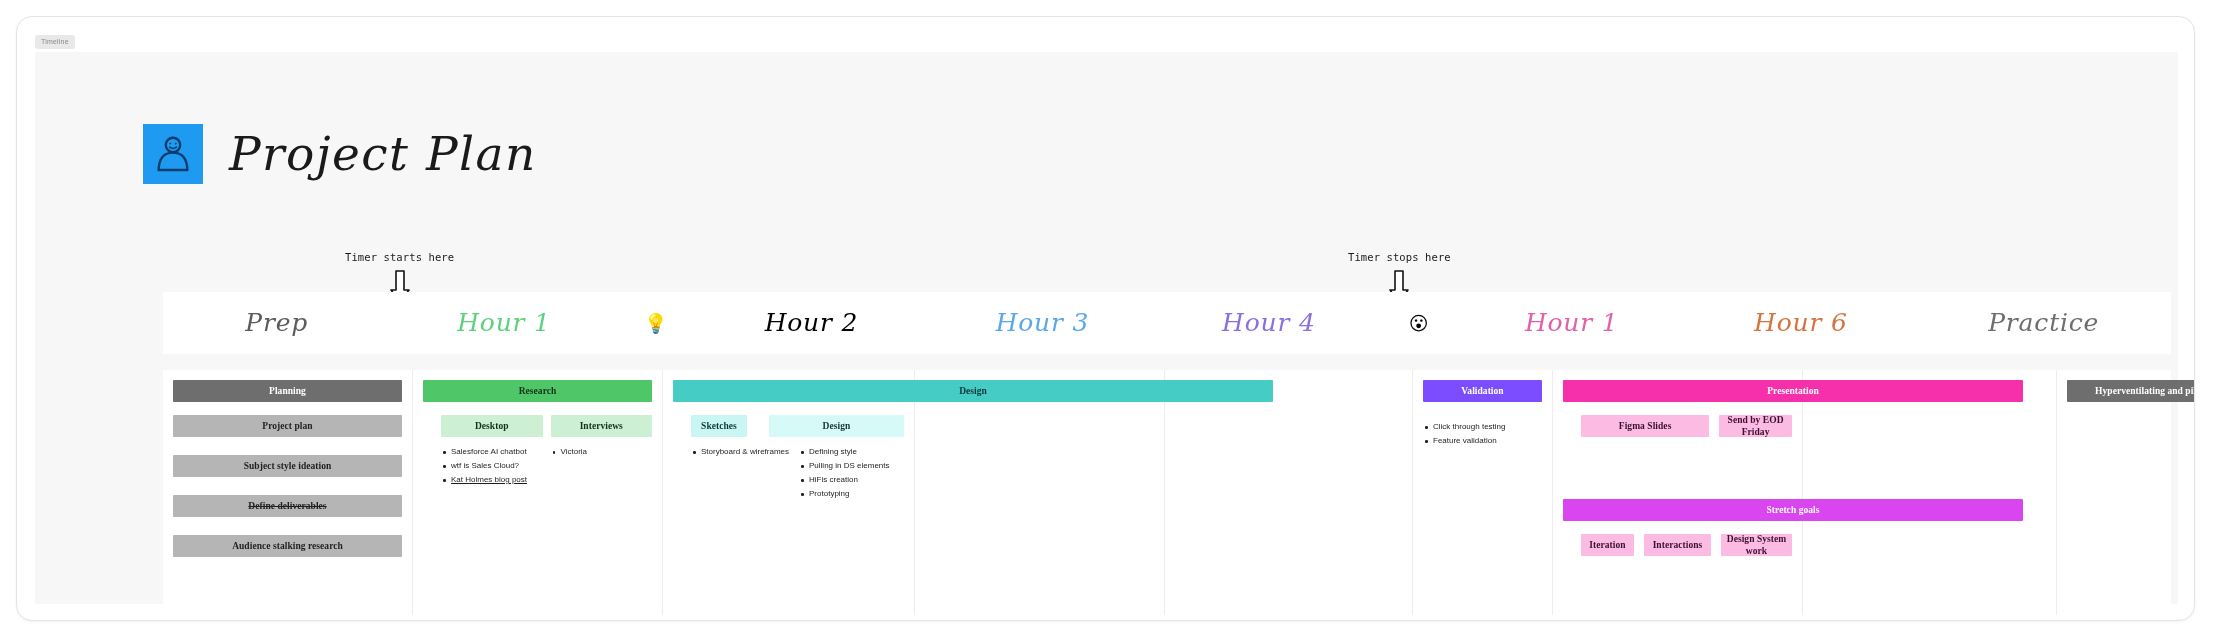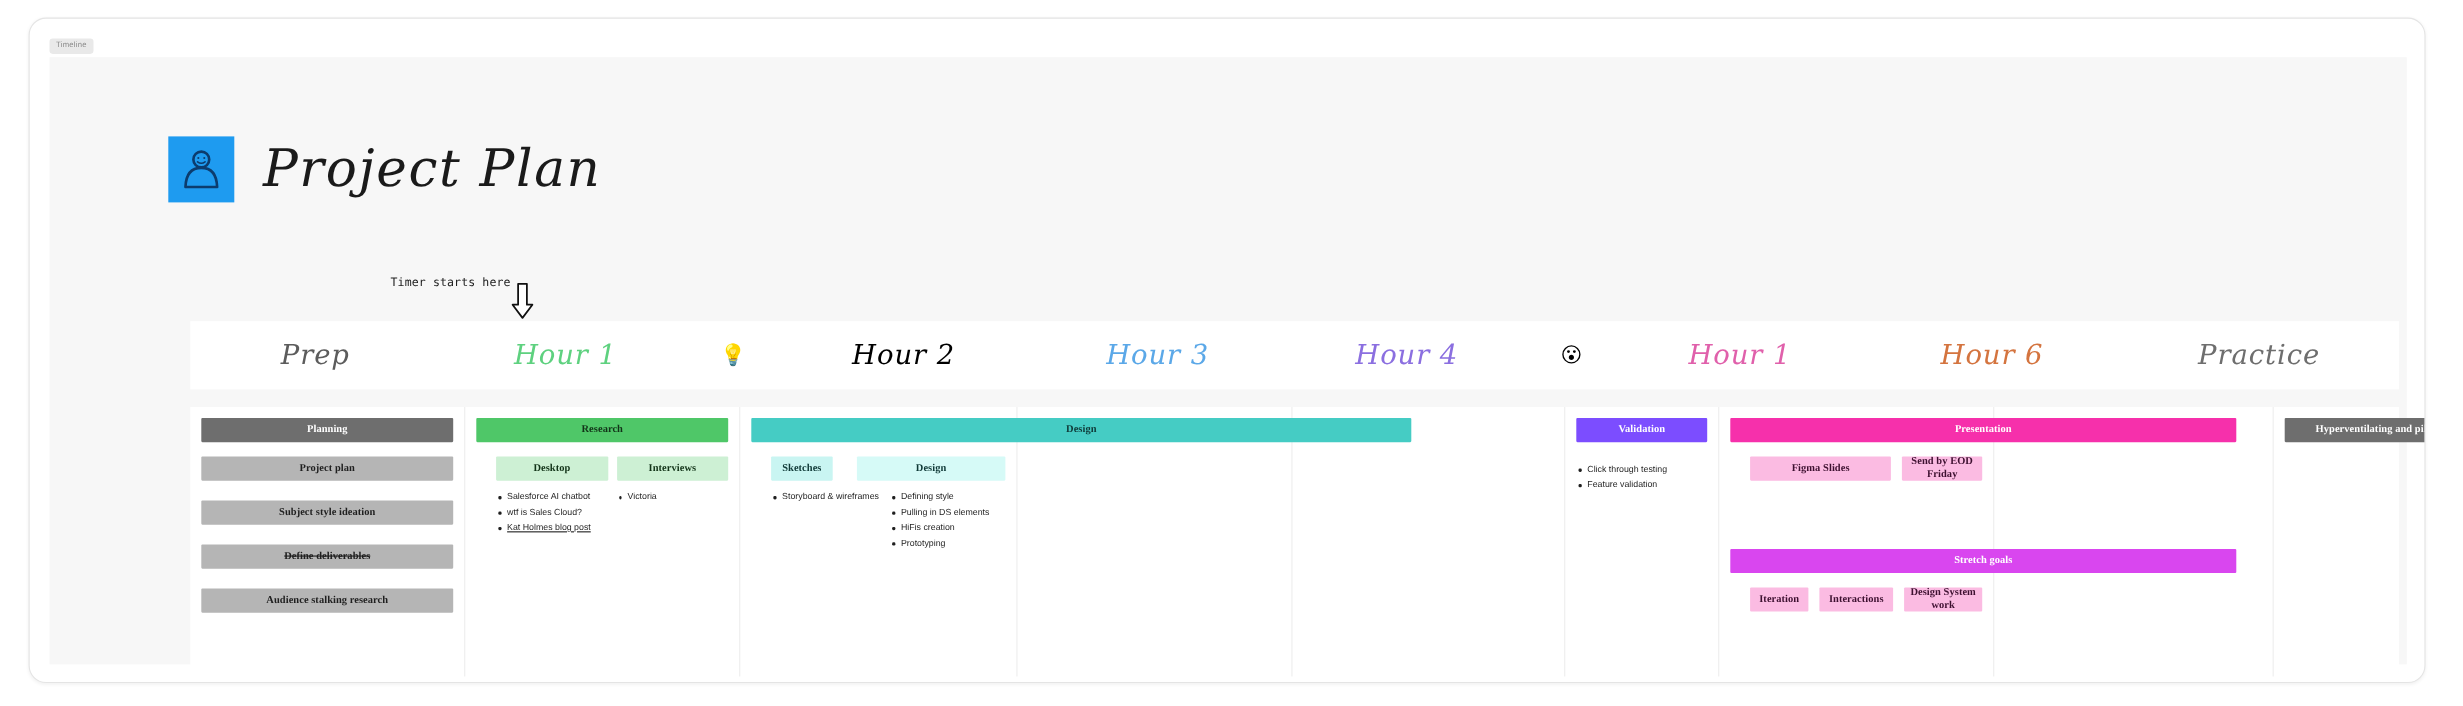--- a/index.html
+++ b/index.html
@@ -8,21 +8,21 @@
     width: 2239px;
     height: 642px;
     background: #ffffff;
     font-family: "Liberation Sans", sans-serif;
     overflow: hidden;
   }
 
   
   #app-frame {
     position: absolute;
-    left: 26px;
+    left: 16px;
     top: 16px;
     width: 2179px;
     height: 605px;
     background: #ffffff;
     border: 1px solid #e4e4e4;
     border-radius: 16px;
     box-shadow: 0 1px 3px rgba(0,0,0,0.05);
     overflow: hidden;
   }
 
@@ -78,20 +78,22 @@
     color: #1a1a1a;
     letter-spacing: 1.5px;
     white-space: nowrap;
     font-weight: 400;
   }
 
   
   .timer-note {
     position: absolute;
     display: flex;
+    flex-direction: column;
+    align-items: center;
   }
   .timer-note .timer-label {
     font-family: "DejaVu Sans Mono", monospace;
     font-size: 10.5px;
     line-height: 13px;
     color: #1a1a1a;
     white-space: nowrap;
     letter-spacing: 0.1px;
   }
   .timer-note .timer-arrow {
@@ -218,20 +220,28 @@
 
     <div class="timer-note" id="timer-start">
       <span class="timer-label">Timer starts here</span>
       <span class="timer-arrow">
         <svg width="22" height="34" viewBox="0 0 22 34" aria-hidden="true">
           <path d="M7 1 L15 1 L15 20 L20 20 L11 32 L2 20 L7 20 Z" fill="#ffffff" stroke="#111111" stroke-width="1.6" stroke-linejoin="round"></path>
         </svg>
       </span>
     </div>
 
+    <div class="timer-note" id="timer-stop">
+      <span class="timer-label">Timer stops here</span>
+      <span class="timer-arrow">
+        <svg width="22" height="34" viewBox="0 0 22 34" aria-hidden="true">
+          <path d="M7 1 L15 1 L15 20 L20 20 L11 32 L2 20 L7 20 Z" fill="#ffffff" stroke="#111111" stroke-width="1.6" stroke-linejoin="round"></path>
+        </svg>
+      </span>
+    </div>
 
     <div id="hours-band">
       <div class="hour-cell" style="width:250px;color:#5c5c5c">Prep</div>
       <div class="hour-cell" style="width:250px;color:#5ed17f">Hour 1</div>
       <div class="hour-cell emoji" style="width:86px">💡</div>
       <div class="hour-cell" style="width:254px;color:#000000">Hour 2</div>
       <div class="hour-cell" style="width:254px;color:#5ba8e8">Hour 3</div>
       <div class="hour-cell" style="width:244px;color:#8b6fe0">Hour 4</div>
       <div class="hour-cell emoji" style="width:86px">😮</div>
       <div class="hour-cell" style="width:250px;color:#e060ab">Hour 1</div>

